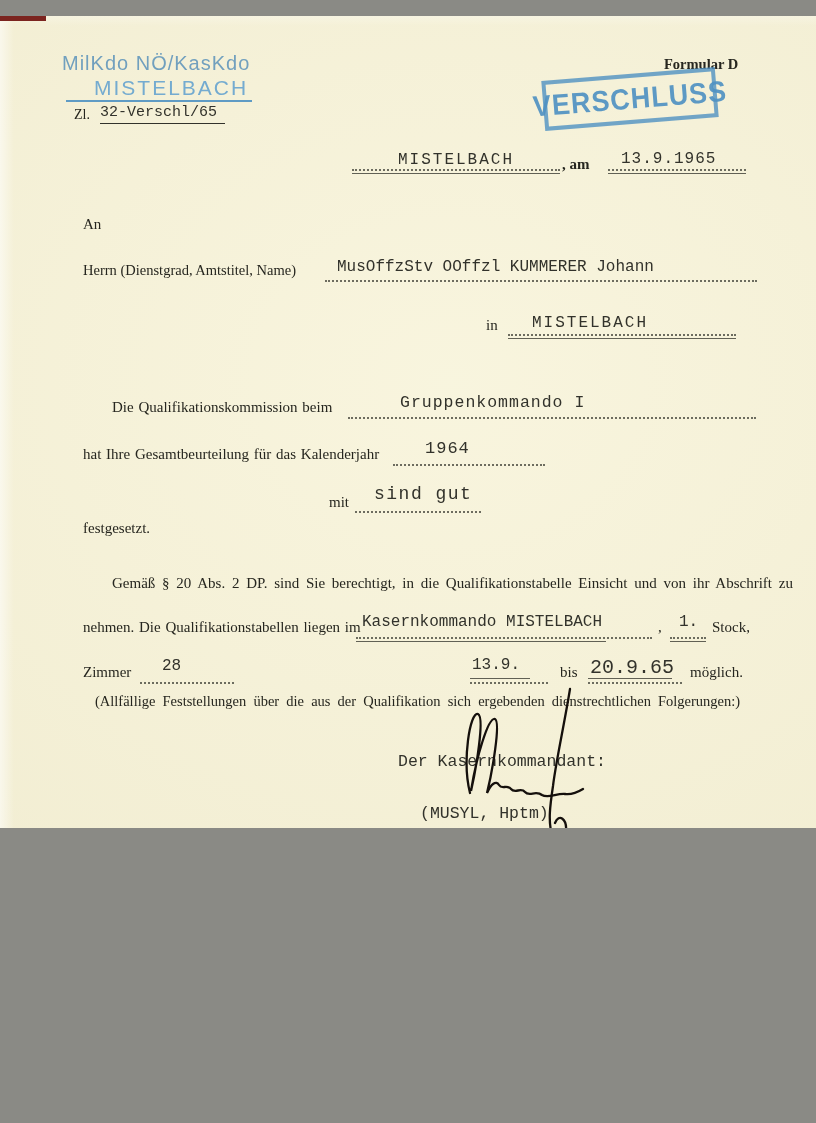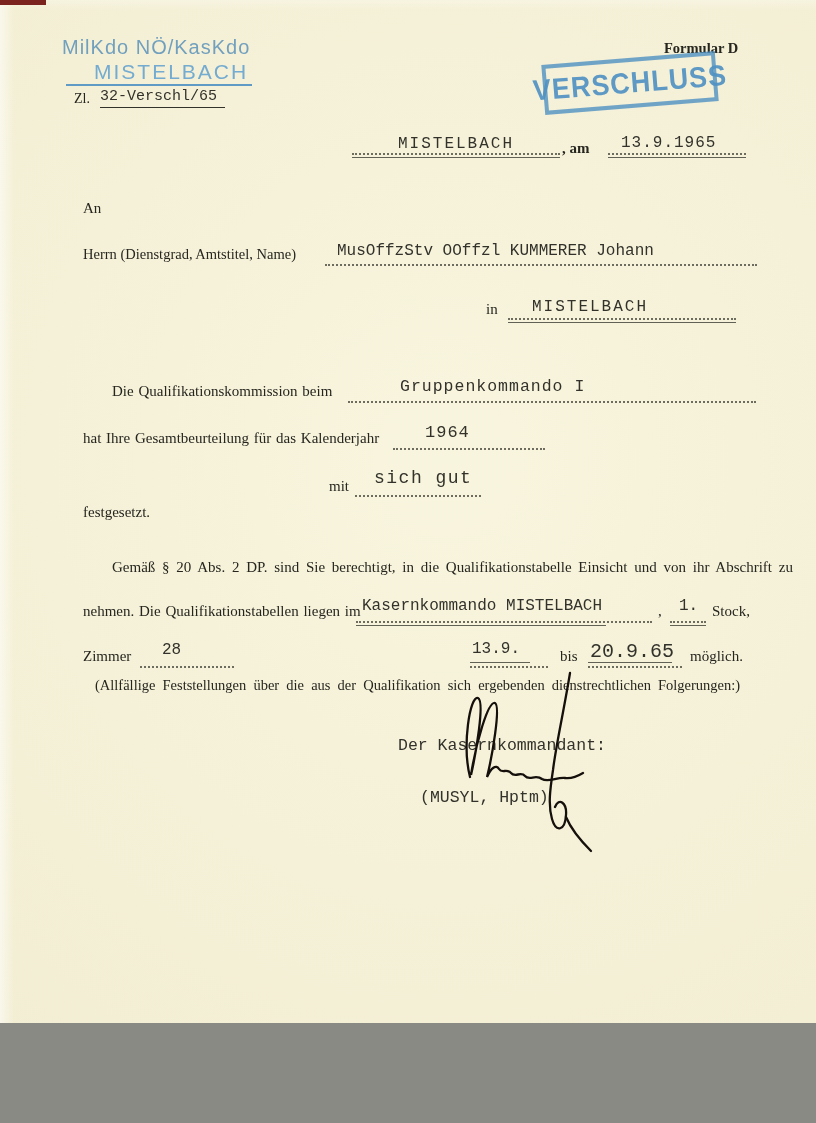--- a/index.html
+++ b/index.html
@@ -1,17 +1,17 @@
 <!DOCTYPE html>
 <html><head>
 <meta charset="utf-8">
 <style>
   html,body{margin:0;padding:0;background:#8a8a85;}
   #doc{
-    position:relative;width:816px;height:1023px;margin:0 auto;overflow:hidden;
+    position:relative;width:816px;height:812px;margin:16px auto;overflow:hidden;
     background:#f5f1d7;
     background-image:
       linear-gradient(90deg, rgba(255,255,255,.55) 0px, rgba(255,255,255,0) 14px),
       linear-gradient(180deg, rgba(255,255,255,.25) 0px, rgba(255,255,255,0) 10px),
       radial-gradient(120% 100% at 55% 45%, rgba(255,252,235,.35), rgba(205,195,150,.12));
     font-family:"Liberation Serif", serif;
     color:#26261f;
   }
   .abs{position:absolute;white-space:nowrap;}
   .serif{font-family:"Liberation Serif", serif;font-size:15px;color:#26261f;}
@@ -76,21 +76,21 @@
   <div class="abs serif" style="left:112px;top:383px;word-spacing:1px;">Die Qualifikationskommission beim</div>
   <div class="dots" style="left:348px;top:401px;width:408px;"></div>
   <div class="abs tw" style="left:400px;top:377px;font-size:16.5px;letter-spacing:1px;">Gruppenkommando I</div>
 
   <div class="abs serif" style="left:83px;top:430px;word-spacing:1px;">hat Ihre Gesamtbeurteilung für das Kalenderjahr</div>
   <div class="dots" style="left:393px;top:448px;width:152px;"></div>
   <div class="abs tw" style="left:425px;top:423px;font-size:17px;letter-spacing:1px;">1964</div>
 
   <div class="abs serif" style="left:329px;top:478px;">mit</div>
   <div class="dots" style="left:355px;top:495px;width:126px;"></div>
-  <div class="abs tw" style="left:374px;top:468px;font-size:18px;letter-spacing:1.5px;">sich gut</div>
+  <div class="abs tw" style="left:374px;top:468px;font-size:18px;letter-spacing:1.5px;">sind gut</div>
 
   <div class="abs serif" style="left:83px;top:504px;">festgesetzt.</div>
 
   <div class="abs serif" style="left:112px;top:559px;word-spacing:3px;">Gemäß § 20 Abs. 2 DP. sind Sie berechtigt, in die Qualifikationstabelle Einsicht und von ihr Abschrift zu</div>
 
   <div class="abs serif" style="left:83px;top:603px;word-spacing:1px;">nehmen. Die Qualifikationstabellen liegen im</div>
   <div class="dots" style="left:356px;top:621px;width:296px;"></div>
   <div class="tline" style="left:356px;top:625px;width:250px;"></div>
   <div class="abs tw" style="left:362px;top:597px;font-size:16px;">Kasernkommando MISTELBACH</div>
   <div class="abs serif" style="left:658px;top:603px;">,</div>

